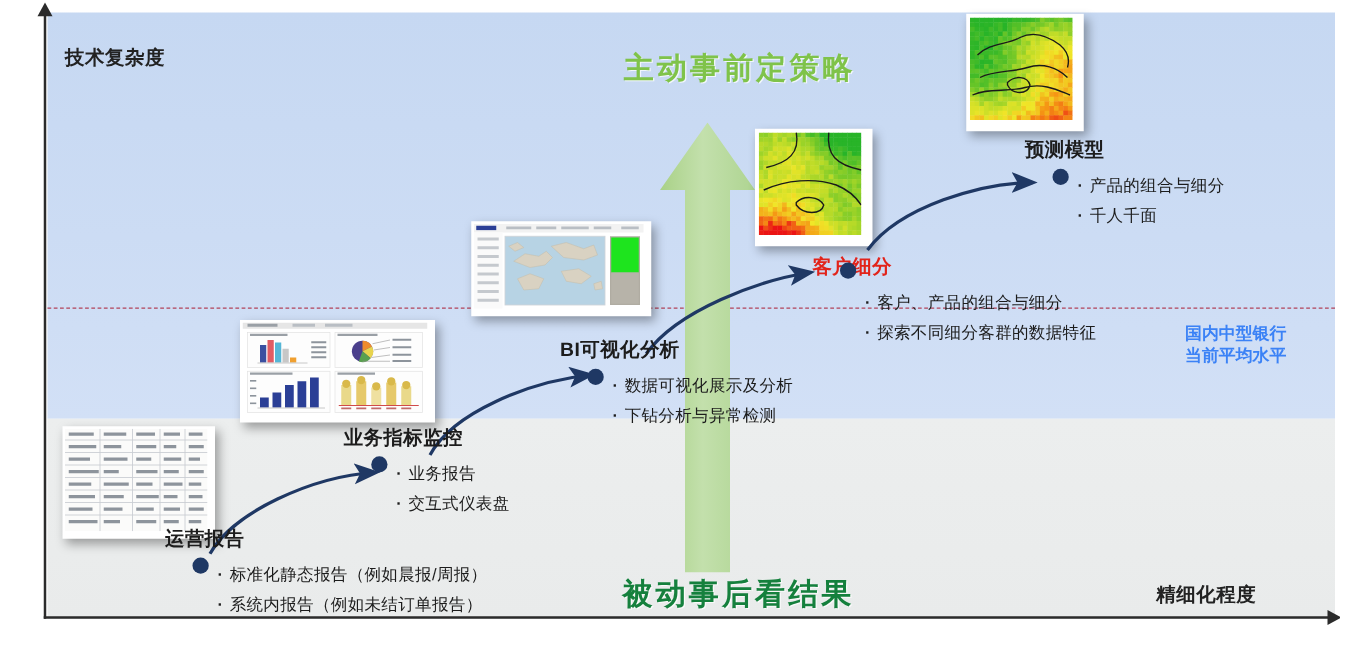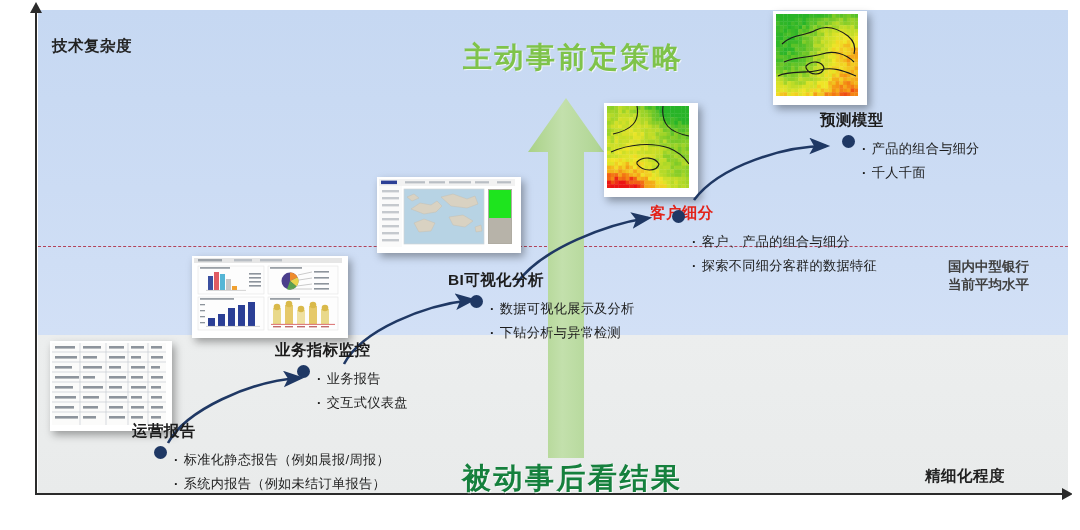--- a/index.html
+++ b/index.html
@@ -25,31 +25,31 @@
   .axis-x-arrow{position:absolute;left:1062px;top:488px;width:0;height:0;
     border-top:6px solid transparent;border-bottom:6px solid transparent;border-left:11px solid #2b2b2b;}
 
   .axis-label{position:absolute;font-weight:bold;color:#222;font-size:15.5px;letter-spacing:.5px;white-space:nowrap;}
   .axis-label.y{left:52px;top:36px;}
   .axis-label.x{left:925px;top:466px;}
 
   
   .threshold{position:absolute;left:38px;top:246px;width:1030px;height:0;
     border-top:1.6px dashed #b2435a;}
-  .threshold-note{position:absolute;left:948px;top:258px;font-weight:bold;color:#404040;
+  .threshold-note{position:absolute;left:948px;top:258px;font-weight:bold;color:#3b82f6;
     font-size:13.5px;line-height:18px;white-space:nowrap;}
 
   
   .green-arrow{position:absolute;left:528px;top:98px;width:76px;height:360px;}
   .green-arrow svg{display:block;}
 
   
   .banner{position:absolute;font-weight:bold;white-space:nowrap;
-    color:#7fc34a;font-size:29px;letter-spacing:2.5px;
-    text-shadow:1px 1px 0 rgba(255,255,255,.75);}
+    color:#7fc34a;font-size:24px;letter-spacing:2.5px;
+    text-shadow:1px 1px 0 rgba(255,255,255,.75);margin-left:36px;}
   .banner.top{left:463px;top:38px;}
   .banner.bottom{left:462px;top:459px;color:#15803d;}
 
   
   .node{position:absolute;}
   .node .title{font-weight:bold;font-size:15.5px;color:#1c1c1c;white-space:nowrap;letter-spacing:.4px;}
   .node.red .title{color:#e2231a;margin-top:18px;}
   .node .dot{position:absolute;width:13px;height:13px;border-radius:50%;
     background:#1f3864;left:22px;top:25px;}
   .node ul{list-style:none;margin:0;padding:0;margin-top:6px;margin-left:42px;}

